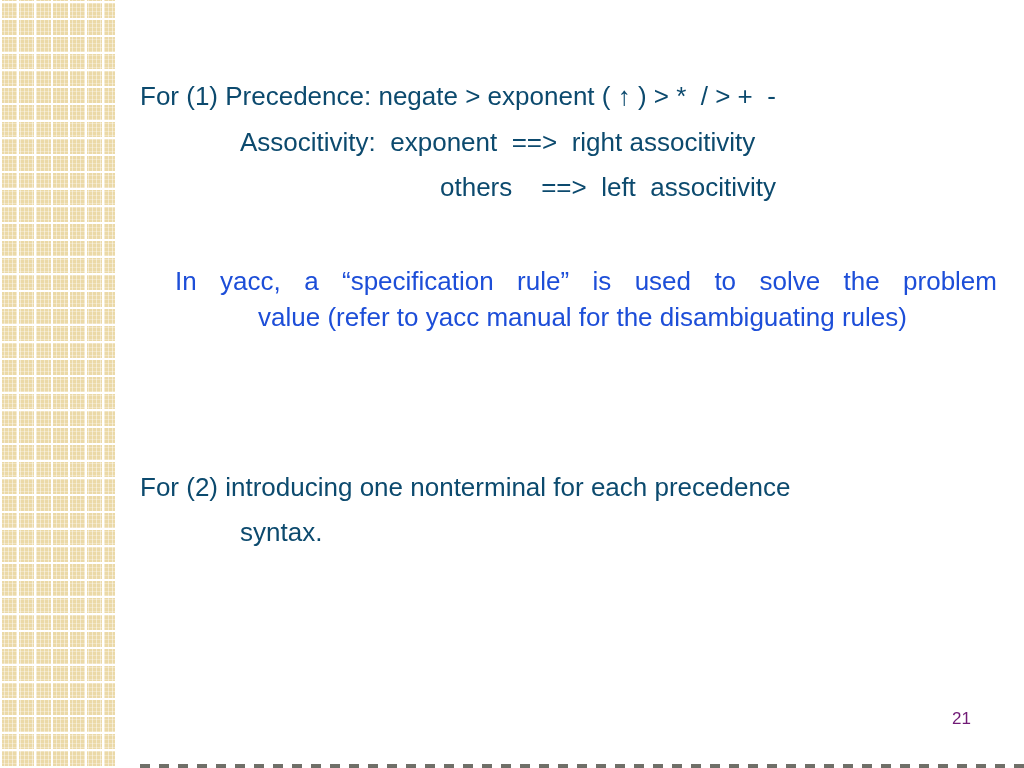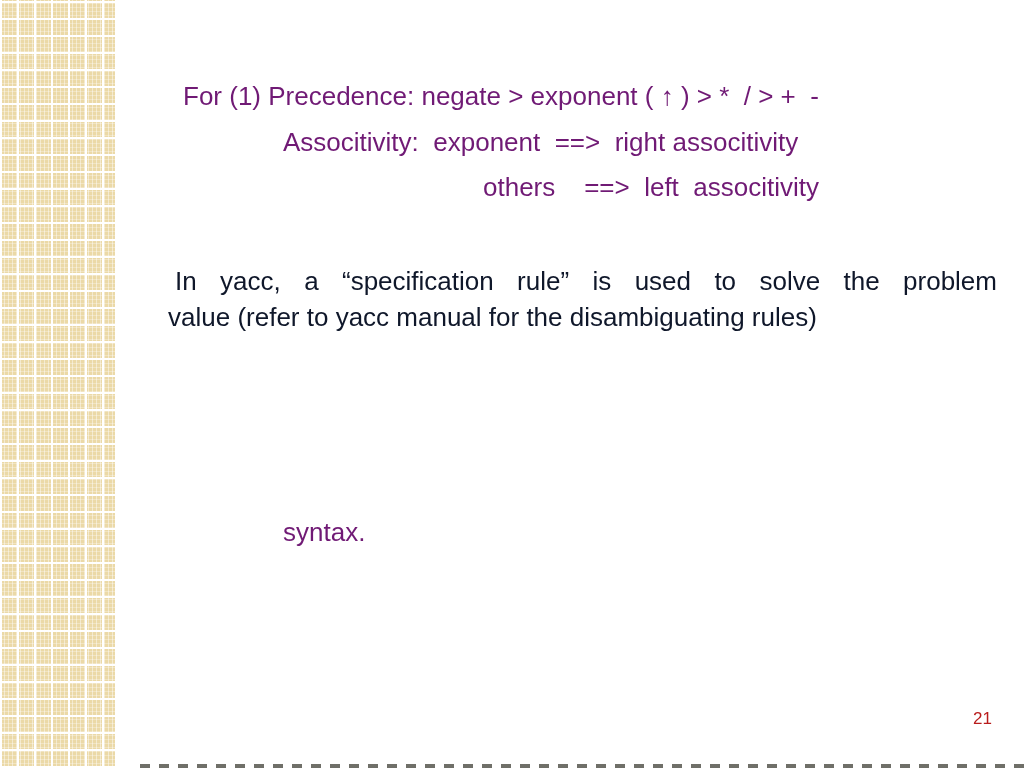--- a/index.html
+++ b/index.html
@@ -25,51 +25,50 @@
       repeating-linear-gradient(0deg,  #ffffff 0 2px, rgba(255,255,255,0) 2px 17px),
       repeating-linear-gradient(90deg, rgba(255,255,255,0.45) 0 1px, rgba(255,255,255,0) 1px 4px),
       repeating-linear-gradient(0deg,  rgba(255,255,255,0.30) 0 1px, rgba(255,255,255,0) 1px 4px);
   }
 
   .textline {
     position: absolute;
     font-size: 26px;
     line-height: 32px;
     white-space: pre;
-    color: #701a75;
+    color: #0c4a6e;
     letter-spacing: 0px;
-    margin-left: 43px;
   }
 
   #prec-line1 { left: 140px; top: 80px; }
   #prec-line2 { left: 240px; top: 126px; }
   #prec-line3 { left: 440px; top: 171px; }
 
   .paragraph {
     position: absolute;
     left: 168px; top: 263px;
     width: 829px;
     font-size: 26px;
     line-height: 36px;
-    color: #0f172a;
+    color: #1d4ed8;
   }
-  .paragraph .p-line { display: block; }
+  .paragraph .p-line { display: block; text-align: center; }
   .paragraph .p-line.justified { text-align: justify; text-align-last: justify; }
   .paragraph .p-line.first { text-indent: 7px; }
 
   #for2-line1 { left: 140px; top: 471px; }
   #for2-line2 { left: 240px; top: 516px; }
 
   .page-number {
     position: absolute;
     left: 952px; top: 709px;
     width: 40px;
     font-size: 17px;
-    color: #b91c1c;
-    text-align: right;
+    color: #701a75;
+    text-align: left;
   }
 
   .bottom-dashes {
     position: absolute;
     left: 140px; bottom: 0;
     width: 884px; height: 4px;
     background-image: repeating-linear-gradient(90deg,
       #56564e 0 10px, rgba(0,0,0,0) 10px 19px);
     opacity: 0.85;
   }
@@ -85,20 +84,21 @@
 
   <div class="textline" id="prec-line3">others    ==&gt;  left  associtivity</div>
 
   <div class="textline" id="prec-line2">Associtivity:  exponent  ==&gt;  right associtivity</div>
 
   <div class="paragraph">
     <span class="p-line justified first">In yacc, a “specification rule” is used to solve the problem</span>
     <span class="p-line">value (refer to yacc manual for the disambiguating rules)</span>
   </div>
 
+  <div class="textline" id="for2-line1">For (2) introducing one nonterminal for each precedence</div>
 
   <div class="textline" id="for2-line2">syntax.</div>
 
   <div class="page-number">21</div>
 
   <div class="bottom-dashes"></div>
 
 </div>
 
 </body></html>

